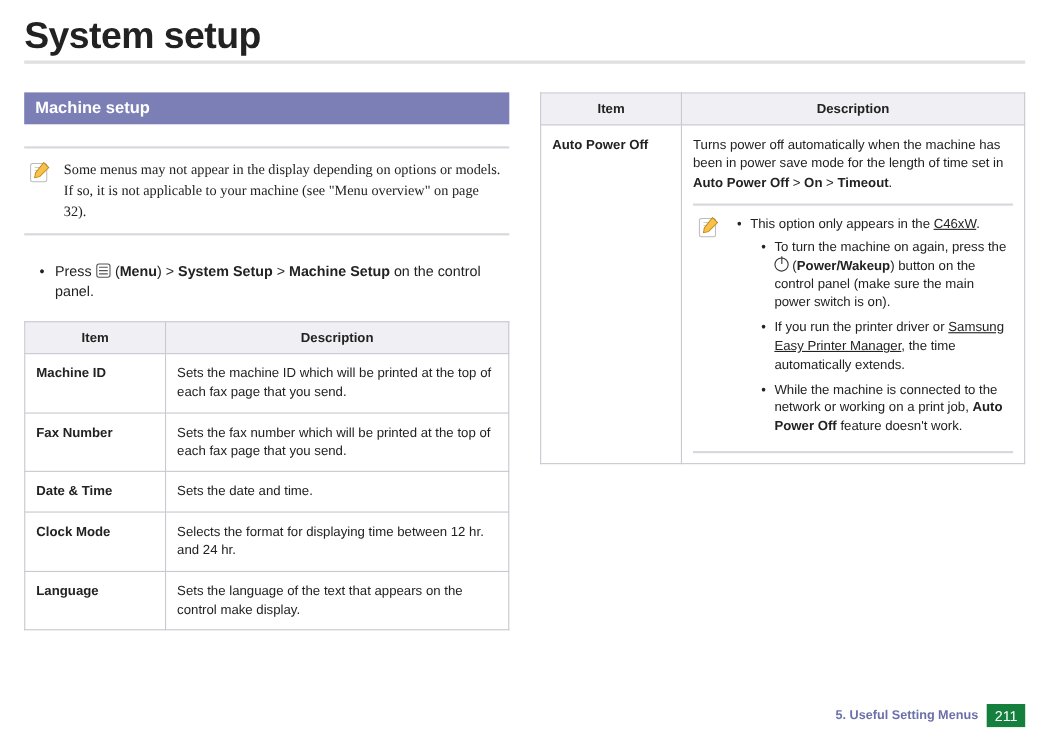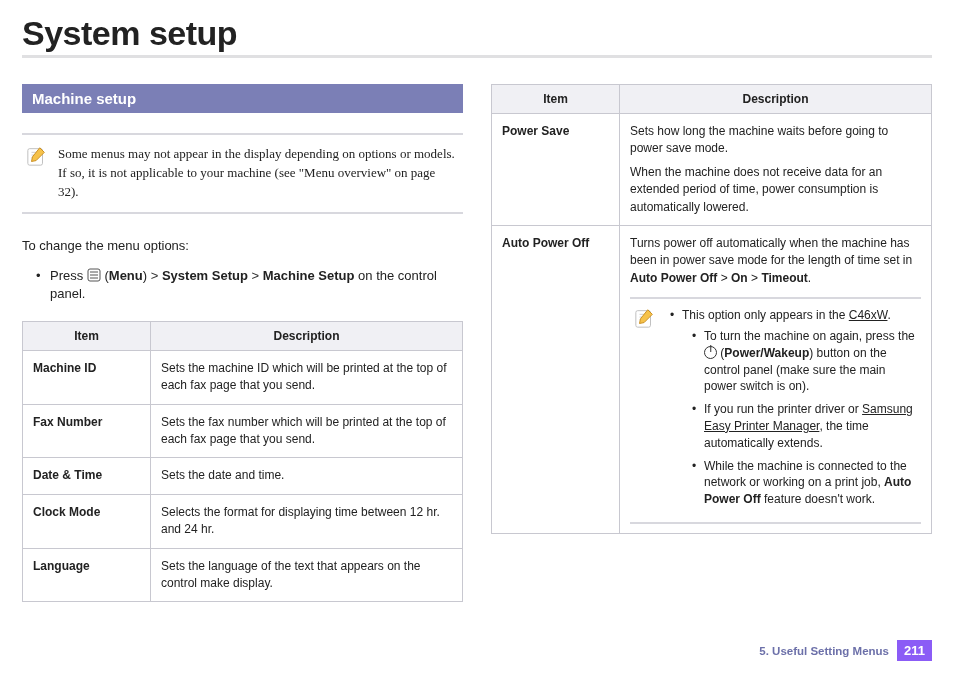--- a/index.html
+++ b/index.html
@@ -103,23 +103,23 @@
     position: absolute;
     bottom: 14px;
     right: 22px;
     display: flex;
     align-items: center;
     gap: 8px;
     font-size: 11.5px;
   }
   .chapter { color: #6c70a9; font-weight: bold; }
   .page-badge {
-    background: #8b5cf6;
+    background: #15803d;
     color: #fff;
-    font-weight: bold;
+    font-weight: normal;
     padding: 3px 7px;
     font-size: 13px;
   }
   .b { font-weight: bold; }
   .u { text-decoration: underline; }
 </style>
 </head>
 <body>
 
 <h1 class="page-title">System setup</h1>
@@ -133,21 +133,20 @@
       <span class="note-icon">
         <svg viewBox="0 0 24 24">
             <rect x="2" y="4" width="16" height="18" rx="2" fill="#fff" stroke="#bbb"></rect>
             <path d="M6 8h8M6 11h8M6 14h6" stroke="#ccc" stroke-width="1"></path>
             <path d="M15 3l5 5-9 9-5 1 1-5z" fill="#f6c24a" stroke="#c78a1a"></path>
           </svg>
       </span>
       <div>Some menus may not appear in the display depending on options or models. If so, it is not applicable to your machine (see "Menu overview" on page 32).</div>
     </div>
 
-    <p class="intro">To change the menu options:</p>
 
     <ul class="step-list">
       <li>
         <span>Press </span>
         <span class="menu-icon">
           <svg viewBox="0 0 14 14">
               <rect x="1" y="1" width="12" height="12" rx="2" fill="none" stroke="#555"></rect>
               <line x1="3" y1="4" x2="11" y2="4" stroke="#555"></line>
               <line x1="3" y1="7" x2="11" y2="7" stroke="#555"></line>
               <line x1="3" y1="10" x2="11" y2="10" stroke="#555"></line>
@@ -191,27 +190,20 @@
 
   <div class="col">
     <table>
       <thead>
         <tr>
           <th>Item</th>
           <th>Description</th>
         </tr>
       </thead>
       <tbody>
-        <tr>
-          <td class="item-cell">Power Save</td>
-          <td>
-            <div>Sets how long the machine waits before going to power save mode.</div>
-            <div style="margin-top:6px">When the machine does not receive data for an extended period of time, power consumption is automatically lowered.</div>
-          </td>
-        </tr>
         <tr>
           <td class="item-cell">Auto Power Off</td>
           <td>
             <span>Turns power off automatically when the machine has been in power save mode for the length of time set in </span><span class="b">Auto Power Off</span> &gt; <span class="b">On</span> &gt; <span class="b">Timeout</span>.
 
             <div class="inner-note">
               <span class="note-icon">
                 <svg viewBox="0 0 24 24">
                     <rect x="2" y="4" width="16" height="18" rx="2" fill="#fff" stroke="#bbb"></rect>
                     <path d="M6 8h8M6 11h8M6 14h6" stroke="#ccc" stroke-width="1"></path>

